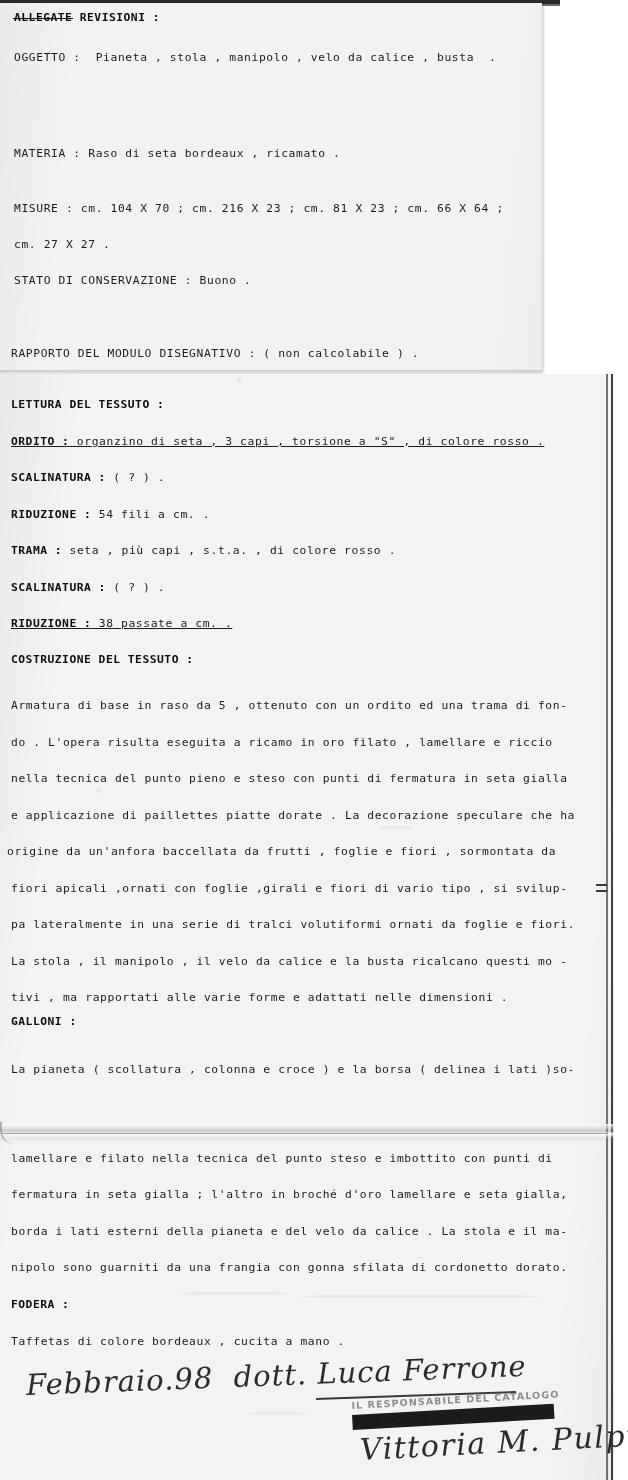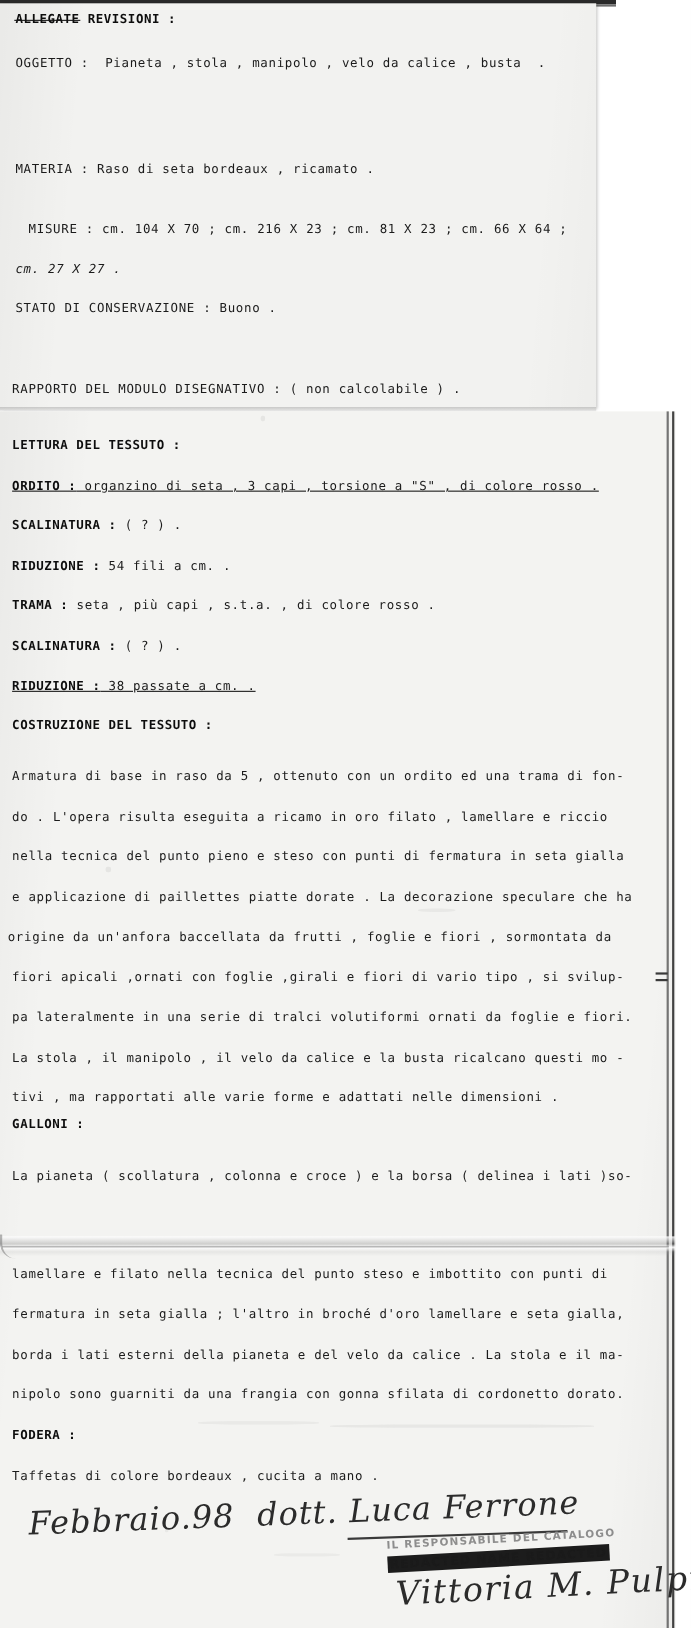--- a/index.html
+++ b/index.html
@@ -148,22 +148,22 @@
   <div class="smudge" id="sm3"></div>
   <div class="smudge" id="sm4"></div>
   <div class="smudge" id="sm5"></div>
   <div class="smudge" id="sm6"></div>
   <div class="smudge" id="sm7"></div>
 
   <div class="doc-text" id="text-layer">
       <div class="ln" style="left: 14px; top: 11px;"><span class="hd strike">ALLEGATE</span><span class="hd"> REVISIONI :</span></div>
       <div class="ln" style="left: 14px; top: 51px;"><span>OGGETTO :</span><span>  Pianeta , stola , manipolo , velo da calice , busta  .</span></div>
       <div class="ln" style="left: 14px; top: 123px; margin-top: 24px;"><span>MATERIA :</span><span> Raso di seta bordeaux , ricamato .</span></div>
-      <div class="ln" style="left: 14px; top: 202px; margin-left: 12px;"><span>MISURE :</span><span> cm. 104 X 70 ; cm. 216 X 23 ; cm. 81 X 23 ; cm. 66 X 64 ;</span></div>
-      <div class="ln" style="left: 14px; top: 238px; font-style: italic;"><span>cm. 27 X 27 .</span></div>
+      <div class="ln" style="left: 14px; top: 202px;"><span>MISURE :</span><span> cm. 104 X 70 ; cm. 216 X 23 ; cm. 81 X 23 ; cm. 66 X 64 ;</span></div>
+      <div class="ln" style="left: 14px; top: 238px;"><span>cm. 27 X 27 .</span></div>
       <div class="ln" style="left: 14px; top: 274px;"><span>STATO DI CONSERVAZIONE :</span><span> Buono .</span></div>
       <div class="ln" style="left: 11px; top: 347px;"><span>RAPPORTO DEL MODULO DISEGNATIVO :</span><span> ( non calcolabile ) .</span></div>
       <div class="ln" style="left: 11px; top: 398px;"><span class="hd">LETTURA DEL TESSUTO :</span></div>
       <div class="ln" style="left: 11px; top: 435px; text-decoration: underline;"><span class="hd">ORDITO :</span><span> organzino di seta , 3 capi , torsione a "S" , di colore rosso .</span></div>
       <div class="ln" style="left: 11px; top: 471px;"><span class="hd">SCALINATURA :</span><span> ( ? ) .</span></div>
       <div class="ln" style="left: 11px; top: 508px;"><span class="hd">RIDUZIONE :</span><span> 54 fili a cm. .</span></div>
       <div class="ln" style="left: 11px; top: 544px;"><span class="hd">TRAMA :</span><span> seta , più capi , s.t.a. , di colore rosso .</span></div>
       <div class="ln" style="left: 11px; top: 581px;"><span class="hd">SCALINATURA :</span><span> ( ? ) .</span></div>
       <div class="ln" style="left: 11px; top: 617px; text-decoration: underline;"><span class="hd">RIDUZIONE :</span><span> 38 passate a cm. .</span></div>
       <div class="ln" style="left: 11px; top: 653px;"><span class="hd">COSTRUZIONE DEL TESSUTO :</span></div>

